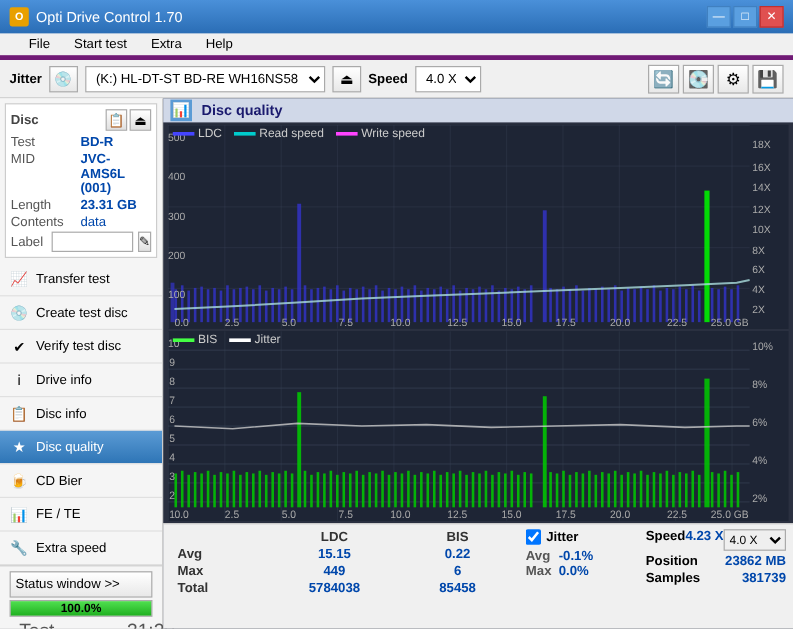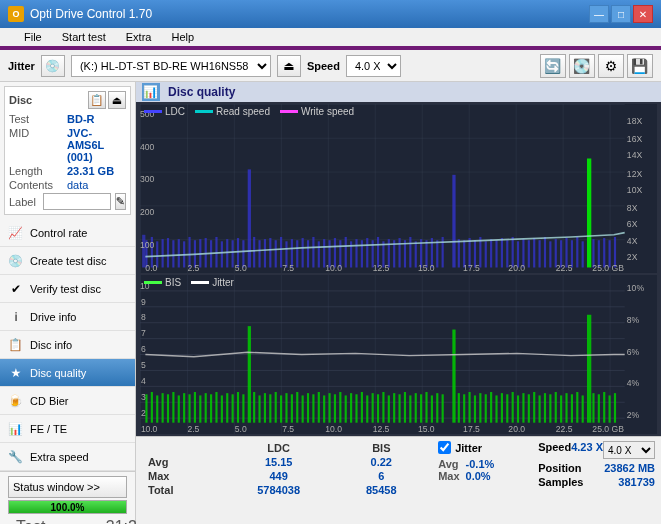--- a/index.html
+++ b/index.html
@@ -397,21 +397,21 @@
       <div class="label-row">
         <span class="label-key">Label</span>
         <input class="label-input" type="text" value="" style="">
         <div class="label-edit-btn">✎</div>
       </div>
     </div>
 
     <div class="nav-items">
       <div class="nav-item">
         <span class="nav-icon">📈</span>
-        <span>Control rate</span>
+        <span>Transfer test</span>
       </div>
       <div class="nav-item">
         <span class="nav-icon">💿</span>
         <span>Create test disc</span>
       </div>
       <div class="nav-item">
         <span class="nav-icon">✔</span>
         <span>Verify test disc</span>
       </div>
       <div class="nav-item">

